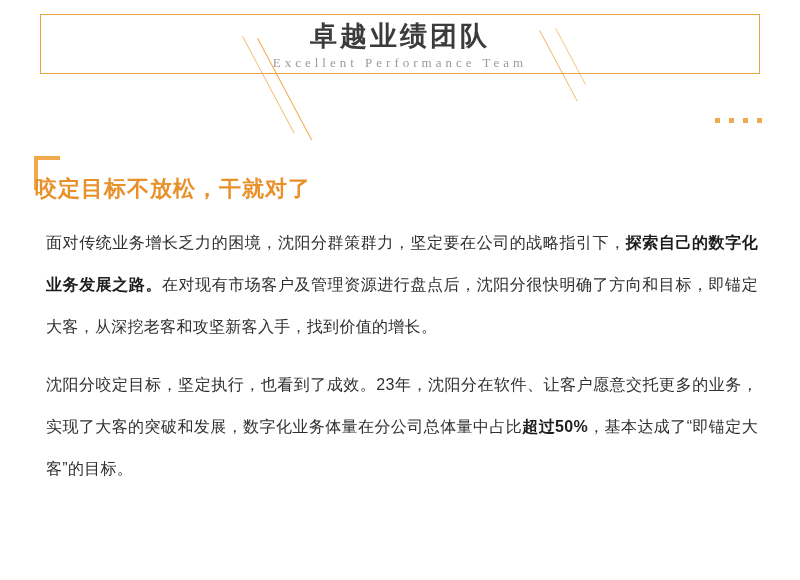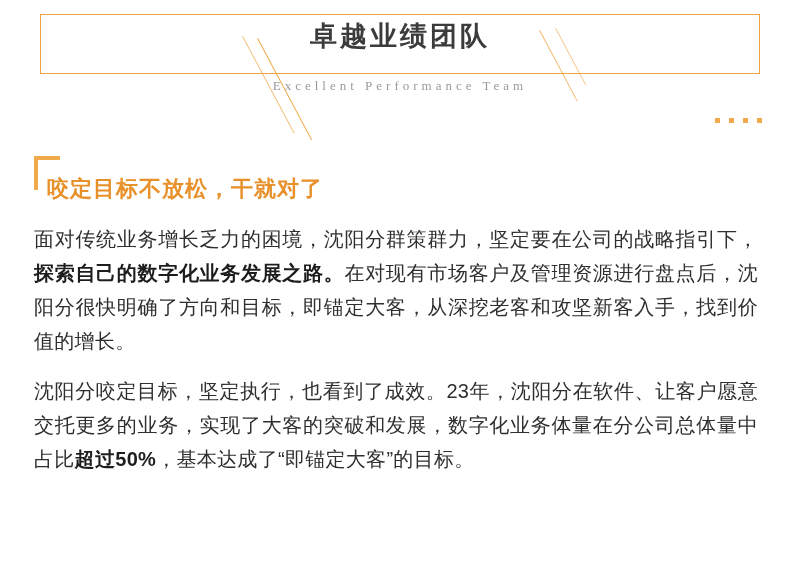--- a/index.html
+++ b/index.html
@@ -64,21 +64,20 @@
   .title-sub {
     position: absolute;
     left: 0;
     top: 55px;
     width: 800px;
     text-align: center;
     font-size: 13px;
     letter-spacing: 4px;
     color: #9b9b9b;
     font-family: "Liberation Serif", serif;
-    margin-top: 23px;
   }
   
   .diag {
     position: absolute;
     background: #f0a94b;
     transform-origin: top left;
   }
   .diag.d1 {
     left: 258px; top: 38px;
     width: 130px; height: 1px;
@@ -113,21 +112,21 @@
     display: block;
     width: 5px;
     height: 5px;
     background: #f0a94b;
   }
 
   
   .section {
     position: relative;
     margin-top: 16px;
-    padding-left: 33px;
+    padding-left: 21px;
   }
   .corner-mark {
     position: absolute;
     left: 34px;
     top: 0px;
     width: 22px;
     height: 30px;
     border-left: 4px solid #f0a94b;
     border-top: 4px solid #f0a94b;
   }
@@ -140,23 +139,23 @@
     font-weight: bold;
     color: #e8912a;
     letter-spacing: 1px;
   }
 
   
   .body-copy {
     padding: 18px 42px 0 34px;
   }
   .para {
-    margin: 0 0 16px 0;
-    font-size: 20px;
-    line-height: 34px;
+    margin: 0 0 16px 12px;
+    font-size: 16px;
+    line-height: 42px;
     color: #2f2f2f;
     text-align: justify;
     letter-spacing: 0.3px;
   }
   .para b {
     font-weight: bold;
     color: #1d1d1d;
   }
 </style>
 </head>

